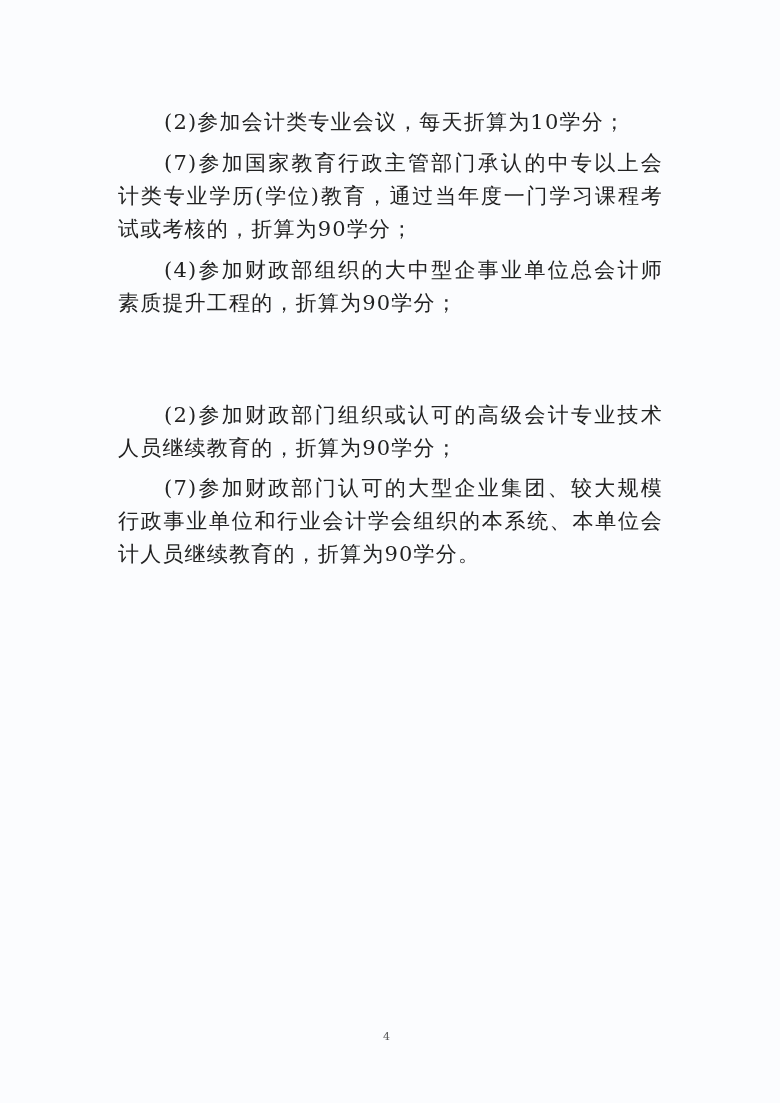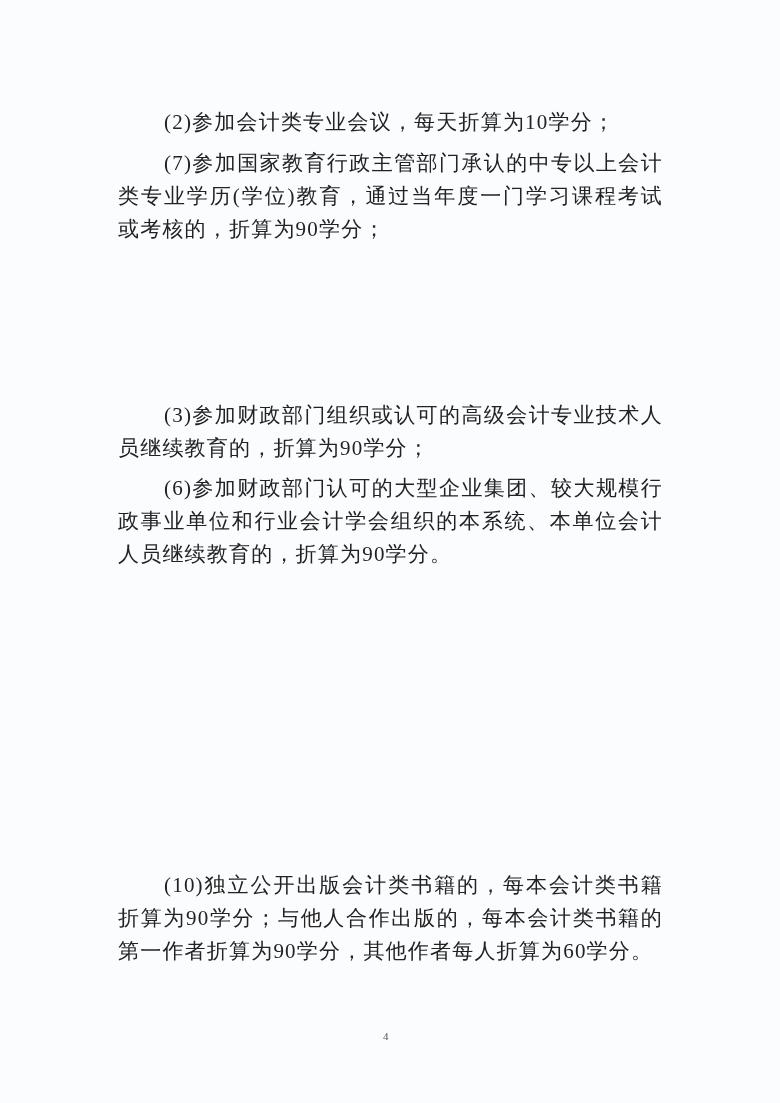--- a/index.html
+++ b/index.html
@@ -1,30 +1,30 @@
 <!DOCTYPE html>
 <html><head>
 <meta charset="utf-8">
 <style>
   html, body { margin:0; padding:0; }
   body {
     width:780px; height:1103px; background:#fbfcfe; position:relative; overflow:hidden;
     font-family: "DejaVu Serif", "Liberation Serif", serif; color:#222;
   }
-  .page { position:absolute; left:0; top:0; width:780px; height:1103px;font-family:Liberation Serif, serif; }
+  .page { position:absolute; left:0; top:0; width:780px; height:1103px; }
   .para {
     position:absolute; left:118px; width:545px;
     font-size:21px; line-height:33px; letter-spacing:1.2px;
     text-align:justify; text-indent:46px; margin:0;
   }
   .pagenum { position:absolute; left:383px; top:1030px; font-size:11px; color:#555; }
 </style>
 </head>
 <body>
 
 <div class="page">
   <p class="para" style="top:106px">(2)参加会计类专业会议，每天折算为10学分；</p>
   <p class="para" style="top:147px">(7)参加国家教育行政主管部门承认的中专以上会计类专业学历(学位)教育，通过当年度一门学习课程考试或考核的，折算为90学分；</p>
-  <p class="para" style="top:399px">(3)参加财政部门组织或认可的高级会计专业技术人员继续教育的，折算为90学分；</p>
-  <p class="para" style="top:472px">(6)参加财政部门认可的大型企业集团、较大规模行政事业单位和行业会计学会组织的本系统、本单位会计人员继续教育的，折算为90学分。</p>
-  <p class="para" style="top:869px">(10)独立公开出版会计类书籍的，每本会计类书籍折算为90学分；与他人合作出版的，每本会计类书籍的第一作者折算为90学分，其他作者每人折算为60学分。</p>
+  <p class="para" style="top:254px">(4)参加财政部组织的大中型企事业单位总会计师素质提升工程的，折算为90学分；</p>
+  <p class="para" style="top:399px">(2)参加财政部门组织或认可的高级会计专业技术人员继续教育的，折算为90学分；</p>
+  <p class="para" style="top:472px">(7)参加财政部门认可的大型企业集团、较大规模行政事业单位和行业会计学会组织的本系统、本单位会计人员继续教育的，折算为90学分。</p>
   <div class="pagenum">4</div>
 </div>
 
 </body></html>

